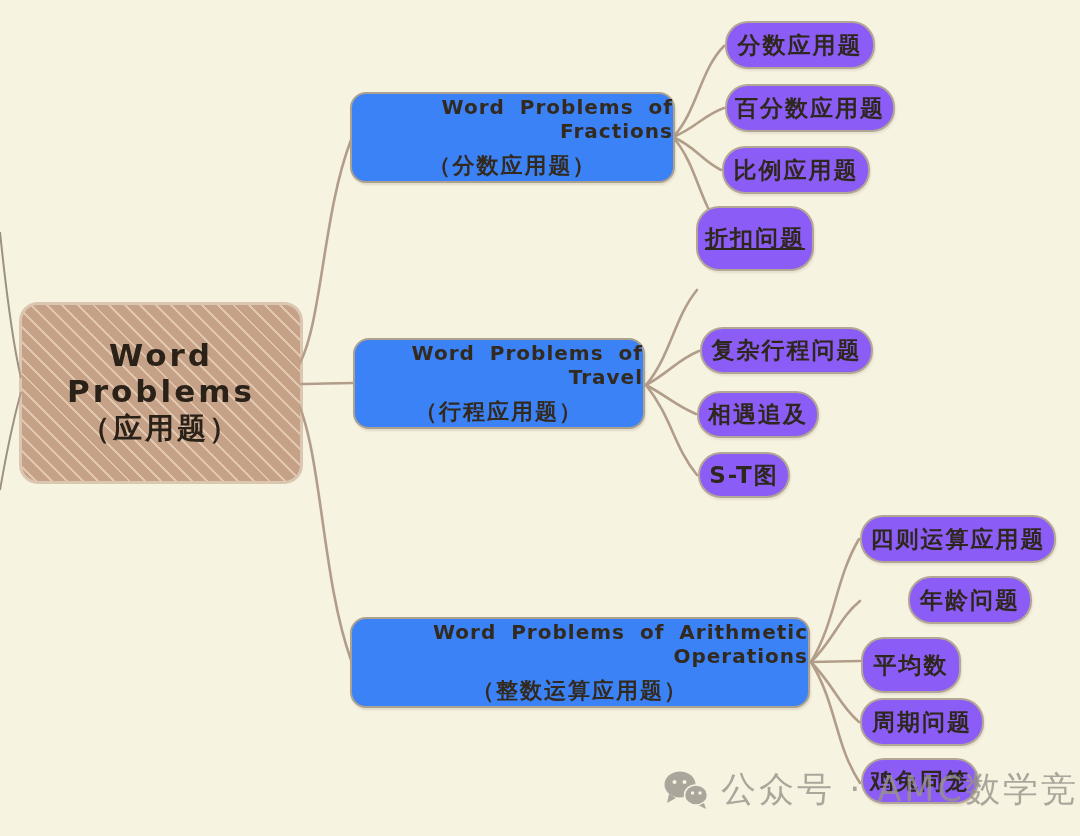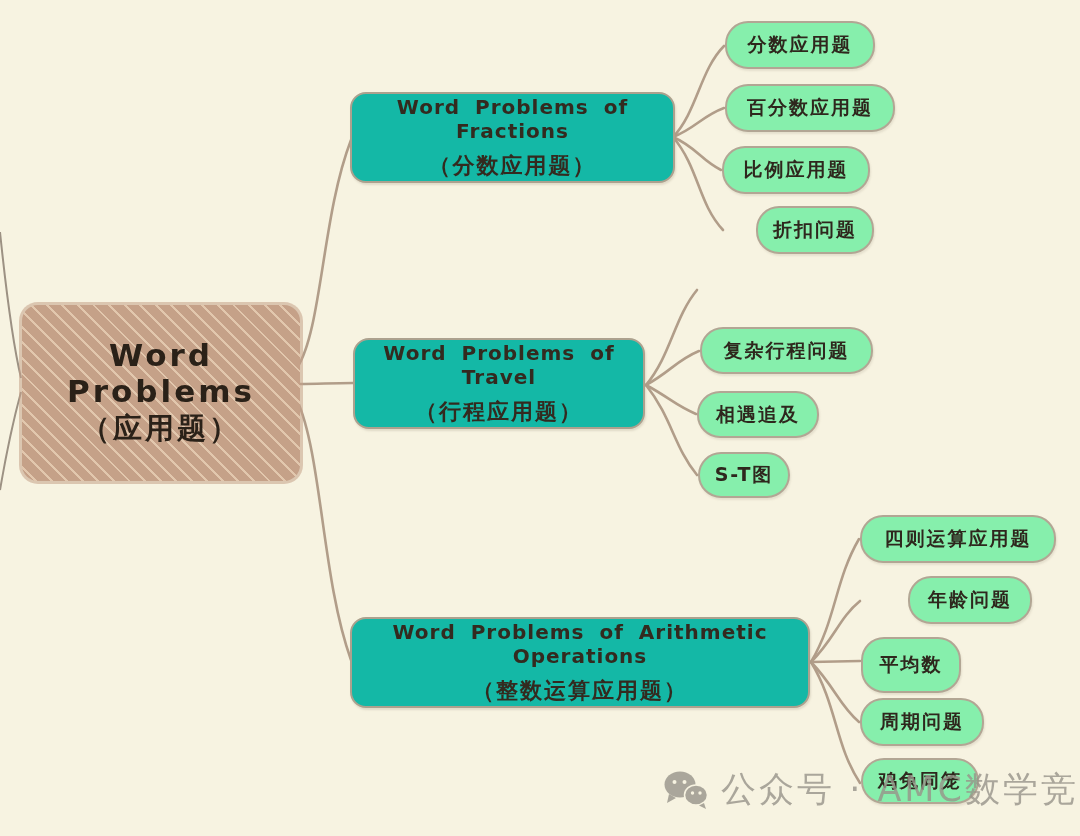--- a/index.html
+++ b/index.html
@@ -45,46 +45,47 @@
     font-weight: bold;
     letter-spacing: 3px;
     word-spacing: 10px;
   }
   .root-line2 {
     font-size: 29px;
     font-weight: bold;
     letter-spacing: 3px;
   }
   .branch-node {
-    background: #14b8a6;
+    background: #3b82f6;
     border: 2.5px solid #aca18e;
     border-radius: 16px;
     color: #332a1f;
     box-shadow: 1px 2px 2px rgba(160,148,128,0.25);
+    text-align: right;
   }
   .branch-line1 {
     font-size: 20px;
     font-weight: bold;
     letter-spacing: 1px;
     word-spacing: 7px;
     font-style: italic;
     font-style: normal;
   }
   .branch-line2 {
     font-size: 22px;
     font-weight: bold;
     margin-top: 8px;
     letter-spacing: 2px;
   }
   .child-node {
-    background: #86efac;
+    background: #8b5cf6;
     border: 2.5px solid #b2a694;
     border-radius: 23px;
     color: #2e271d;
-    font-size: 19px;
+    font-size: 23px;
     font-weight: bold;
     letter-spacing: 2px;
     box-shadow: 1px 2px 2px rgba(160,148,128,0.2);
   }
   .watermark {
     position: absolute;
     left: 663px;
     top: 766px;
     z-index: 3;
     display: flex;
@@ -146,21 +147,21 @@
   </div>
   <div class="node child-node" style="left:725px; top:21px; width:150px; height:48px;">
     <span>分数应用题</span>
   </div>
   <div class="node child-node" style="left:725px; top:84px; width:170px; height:48px;">
     <span>百分数应用题</span>
   </div>
   <div class="node child-node" style="left:722px; top:146px; width:148px; height:48px;">
     <span>比例应用题</span>
   </div>
-  <div class="node child-node" style="left:756px; top:206px; width:118px; height:48px;">
+  <div class="node child-node" style="left:696px; top:206px; width:118px; height:65px;text-decoration:underline;">
     <span>折扣问题</span>
   </div>
 
   <div class="node branch-node" style="left:353px; top:338px; width:292px; height:91px;">
     <div class="branch-line1">Word Problems of Travel</div>
     <div class="branch-line2">（行程应用题）</div>
   </div>
   <div class="node child-node" style="left:700px; top:327px; width:173px; height:47px;">
     <span>复杂行程问题</span>
   </div>

